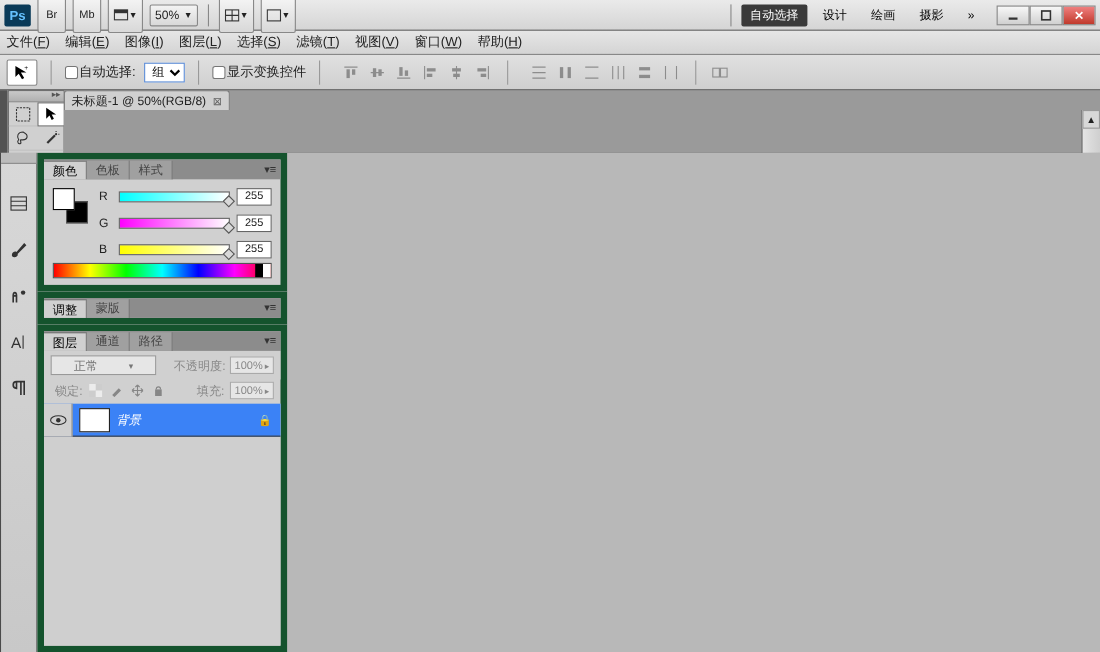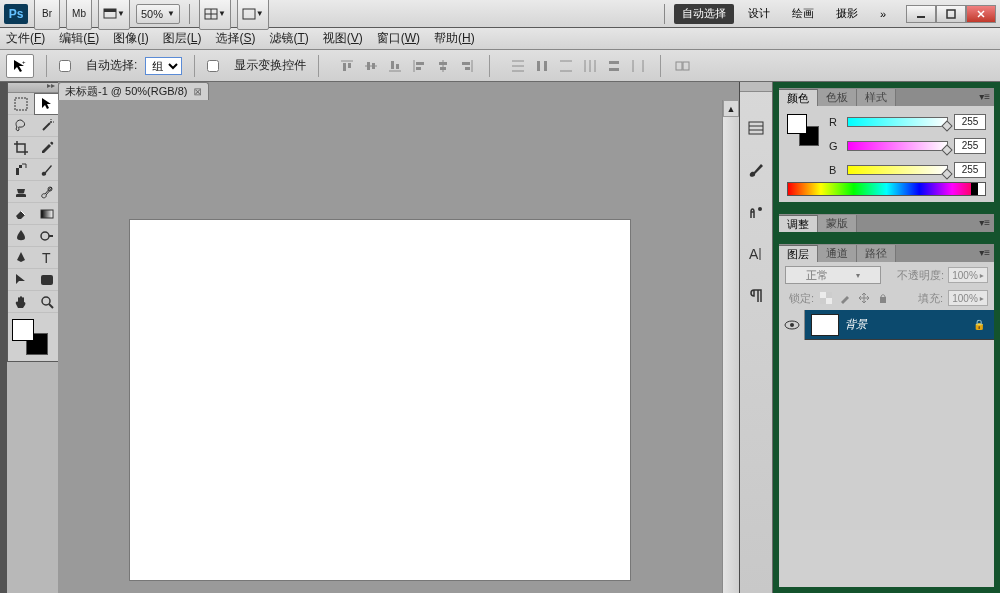--- a/index.html
+++ b/index.html
@@ -20,29 +20,29 @@
 .win-btn.close { background:linear-gradient(#f08080,#c0392b); color:#fff; }
 
 
 .menubar { height:22px; background:linear-gradient(#e6e6e6,#d4d4d4); border-bottom:1px solid #888; display:flex; align-items:center; padding:0 6px; gap:14px; }
 .menu-item { font-size:12px; cursor:pointer; }
 .menu-item span.ul { text-decoration:underline; }
 
 
 .optionsbar { height:32px; background:linear-gradient(#e0e0e0,#cfcfcf); border-bottom:1px solid #6a6a6a; display:flex; align-items:center; padding:0 6px; gap:8px; }
 .tool-indicator { width:28px; height:24px; border:1px solid #888; background:#fff; border-radius:2px; display:flex; align-items:center; justify-content:center; }
-.opt-check { display:flex; align-items:center; gap:15px; font-size:12px; }
+.opt-check { display:flex; align-items:center; gap:1px; font-size:12px; }
 .opt-check input { width:12px; height:12px; }
 .opt-select { height:18px; border:1px solid #5a8bd6; background:#fff; font-size:11px; padding:0 2px; }
 .opt-icon-row { display:flex; gap:4px; margin-left:6px; }
 .opt-icon { width:20px; height:20px; display:flex; align-items:center; justify-content:center; opacity:.45; }
 .opt-sep { width:1px; height:22px; background:#999; margin:0 4px; }
 
 
-.main { position:absolute; top:82px; left:0; right:0; bottom:0; display:flex; }
+.main { position:absolute; top:82px; left:0; right:0; bottom:0; display:flex;flex-direction:column; }
 .gutter { width:7px; background:#535353; }
 
 
 .toolbox { position:absolute; left:7px; top:82px; width:52px; background:#d0d0d0; border:1px solid #5a5a5a; }
 .toolbox-head { height:10px; background:linear-gradient(#c8c8c8,#b0b0b0); border-bottom:1px solid #8a8a8a; position:relative; }
 .toolbox-head::after { content:"▸▸"; position:absolute; right:3px; top:-2px; font-size:8px; color:#555; }
 .tool-grid { display:grid; grid-template-columns:26px 26px; }
 .tool { width:26px; height:22px; display:flex; align-items:center; justify-content:center; cursor:pointer; border-bottom:1px solid #c0c0c0; }
 .tool.sel { background:#fff; border:1px solid #6a6a6a; }
 .tool svg { width:16px; height:16px; }
@@ -90,21 +90,21 @@
 .spectrum::after { content:""; position:absolute; right:0; top:0; bottom:0; width:14px; background:linear-gradient(90deg,#000 48%,#fff 52%); }
 
 .layers-controls { padding:4px 6px; background:#d0d0d0; display:flex; align-items:center; gap:4px; font-size:11px; }
 .mode-select { flex:0 0 96px; height:18px; border:1px solid #999; background:#e6e6e6; font-size:11px; color:#777; display:flex; align-items:center; padding:0 20px; justify-content:space-between; }
 .opacity-lbl { color:#888; font-size:11px; margin-left:auto; }
 .pct-box { width:40px; height:16px; border:1px solid #aaa; background:#e6e6e6; font-size:10px; text-align:center; color:#888; display:flex; align-items:center; justify-content:center; gap:2px; }
 .lock-row { padding:2px 6px 4px 10px; display:flex; align-items:center; gap:5px; color:#888; font-size:11px; }
 .lock-row .ic { width:14px; height:14px; display:flex; align-items:center; justify-content:center; opacity:.6; }
 
 .layer-list { background:#cfcfcf; min-height:220px; }
-.layer-item { height:30px; display:flex; align-items:center; background:#0c4a6e; color:#fff; border-bottom:1px solid #3a3a3a; }
+.layer-item { height:30px; display:flex; align-items:center; background:#3b82f6; color:#fff; border-bottom:1px solid #3a3a3a; }
 .layer-vis { width:26px; height:30px; background:#d0d0d0; display:flex; align-items:center; justify-content:center; border-right:1px solid #888; }
 .layer-thumb { width:28px; height:22px; background:#fff; border:1px solid #222; margin:0 6px; }
 .layer-name { font-style:italic; font-size:11px; flex:1; }
 .layer-lock { margin-right:8px; font-size:10px; }
 
 .chev { font-size:8px; }
 </style>
 </head>
 <body>
 

